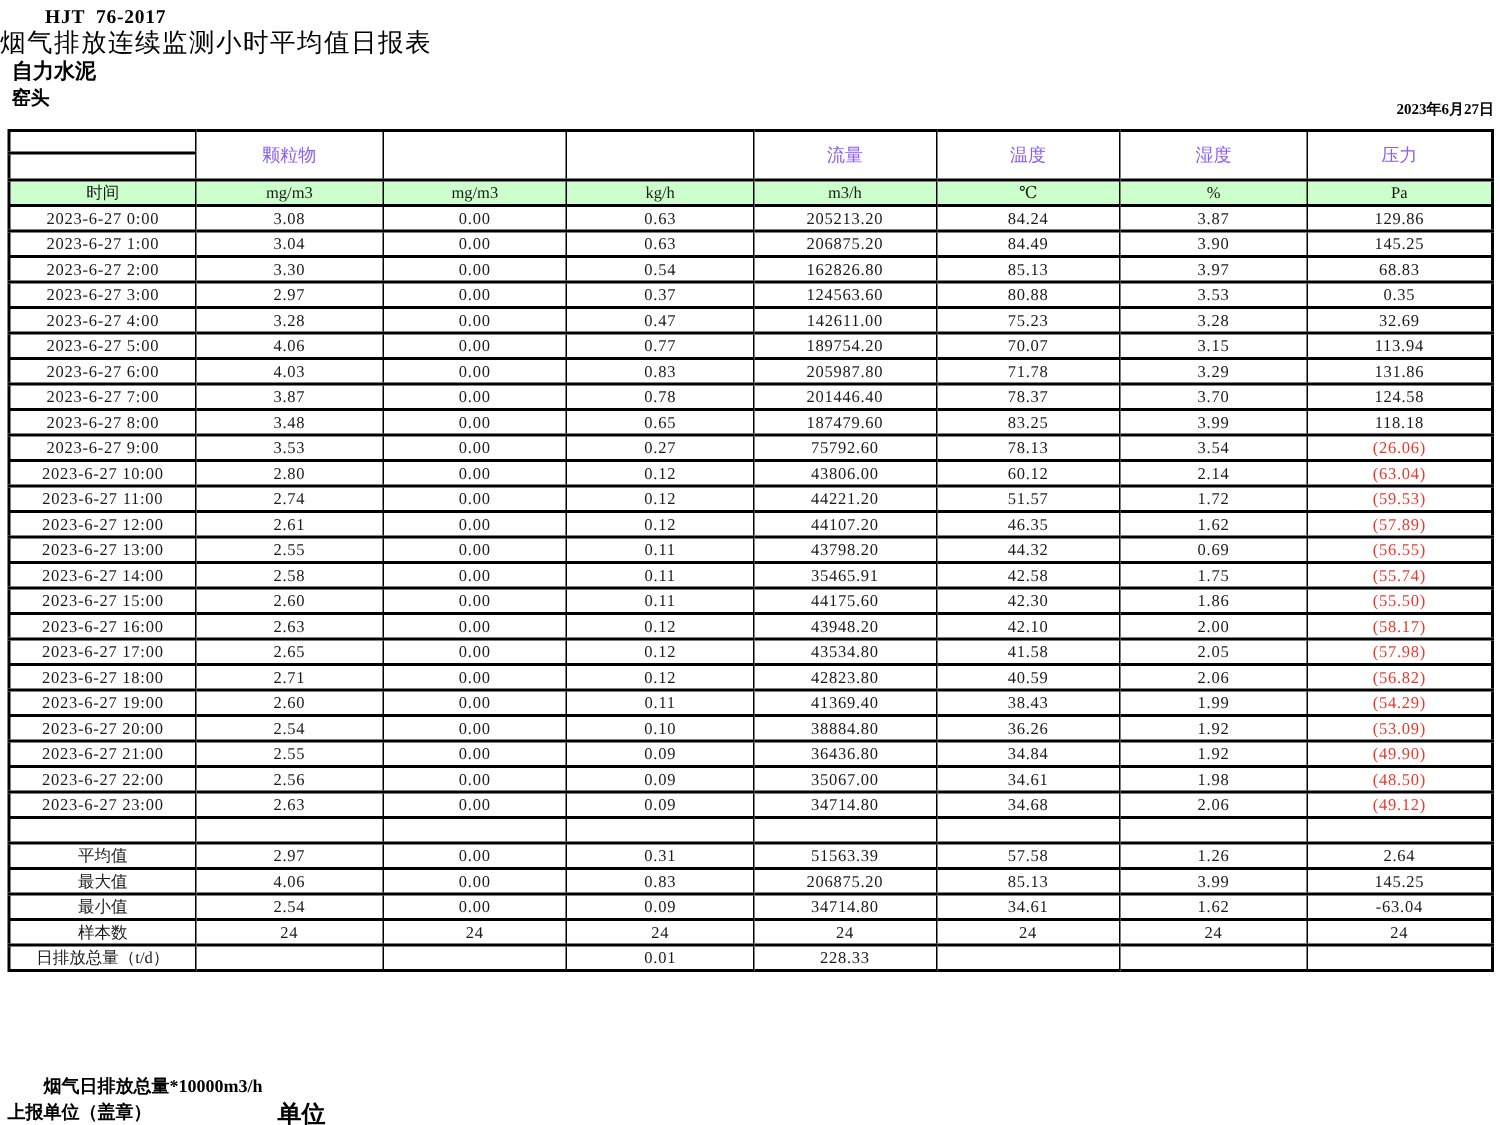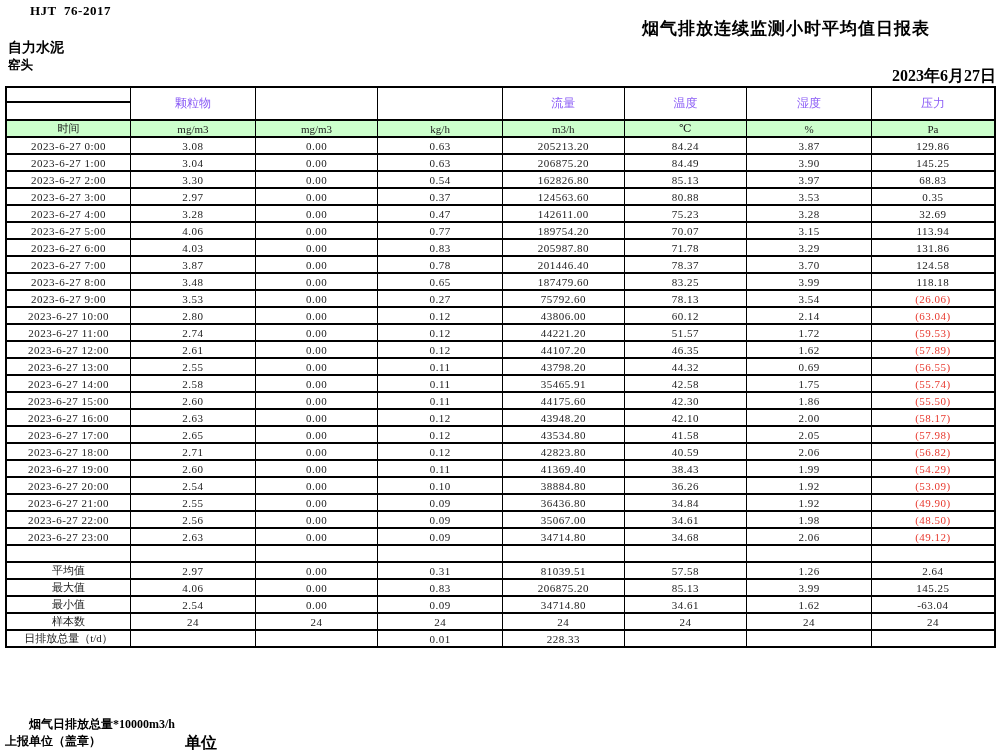--- a/index.html
+++ b/index.html
@@ -9,25 +9,25 @@
     width:1000px; height:750px; position:relative; overflow:hidden;
     background:#ffffff; color:#000;
     font-family:"Liberation Serif","DejaVu Serif",serif;
   }
   .doc-code {
     position:absolute; top:3px; left:30px;
     font-weight:bold; font-size:13px; white-space:pre; letter-spacing:.5px;
   }
   .title {
     position:absolute; top:17px; left:0; width:930px;
-    text-align:right; font-weight:bold; font-size:17px; letter-spacing:1px;
+    text-align:left; font-weight:normal; font-size:17px; letter-spacing:1px;
   }
   .company { position:absolute; top:39px; left:8px; font-weight:bold; font-size:14px; }
   .station { position:absolute; top:57px; left:8px; font-weight:bold; font-size:12.5px; }
-  .date    { position:absolute; top:66px; left:0; width:996px; text-align:right; font-size:16px; font-weight:600; }
+  .date    { position:absolute; top:66px; left:0; width:996px; text-align:right; font-size:10px; font-weight:600; }
 
   table.report {
     position:absolute; top:86px; left:5px; width:991px;
     border-collapse:collapse; table-layout:fixed;
     border:2px solid #000;
   }
   td {
     border:1px solid #000; border-top-width:2px; border-bottom-width:2px;
     padding:0; text-align:center; vertical-align:middle;
     font-size:11px; color:var(--ink); white-space:nowrap; overflow:hidden;
@@ -342,21 +342,21 @@
         <td></td>
         <td></td>
         <td></td>
         <td></td>
       </tr>
       <tr>
         <td class="slabel">平均值</td>
         <td class="num">2.97</td>
         <td class="num">0.00</td>
         <td class="num">0.31</td>
-        <td class="num">81039.51</td>
+        <td class="num">51563.39</td>
         <td class="num">57.58</td>
         <td class="num">1.26</td>
         <td class="num">2.64</td>
       </tr>
       <tr>
         <td class="slabel">最大值</td>
         <td class="num">4.06</td>
         <td class="num">0.00</td>
         <td class="num">0.83</td>
         <td class="num">206875.20</td>

